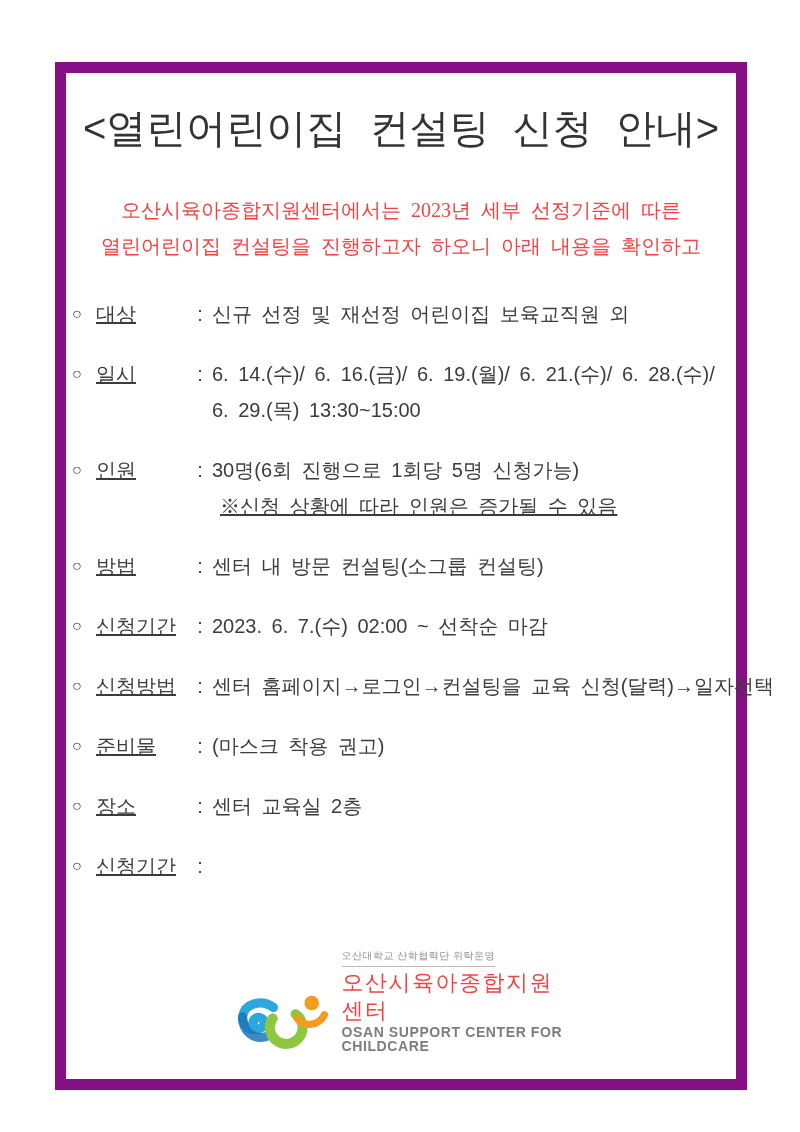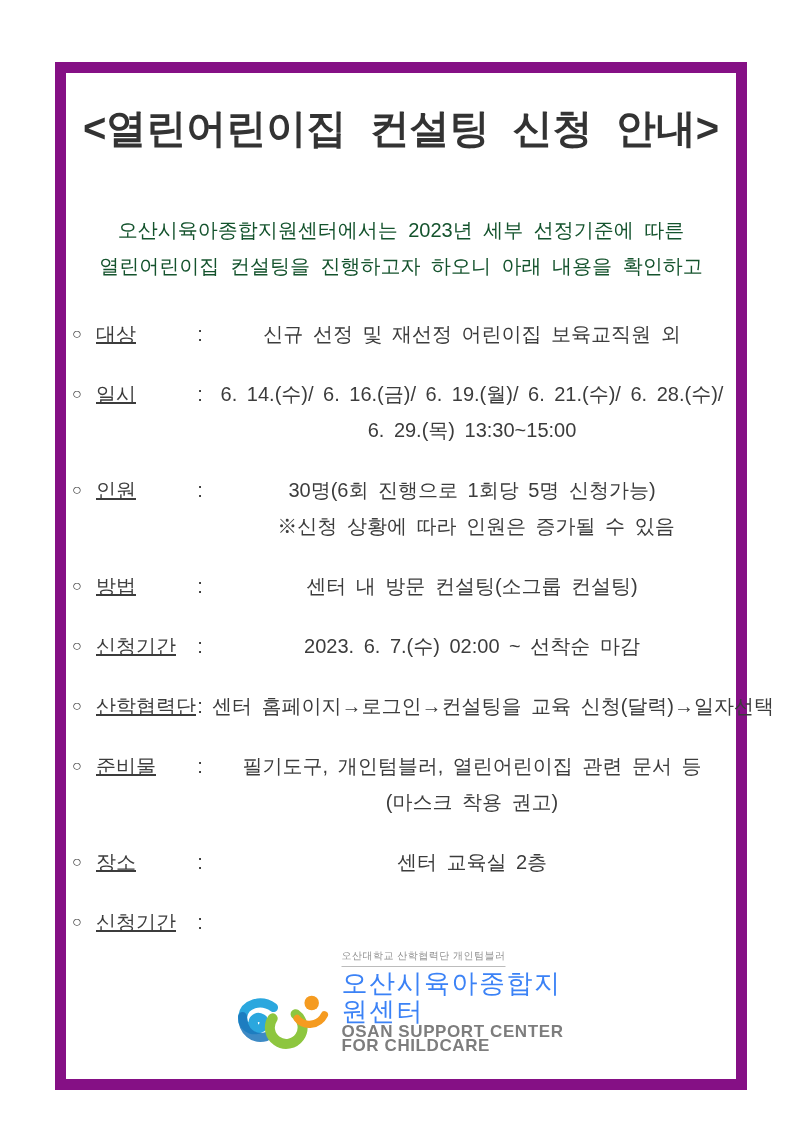--- a/index.html
+++ b/index.html
@@ -19,33 +19,34 @@
     width: 692px;
     height: 1028px;
     box-sizing: border-box;
     border: 11px solid #851085;
     background: #ffffff;
   }
   .doc-title {
     margin-top: 28px;
     text-align: center;
     font-size: 40px;
-    font-weight: bold;
+    font-weight: normal;
     color: #333333;
     letter-spacing: 0px;
     word-spacing: 12px;
     white-space: nowrap;
   }
   .intro {
-    margin-top: 56px;
+    margin-top: 36px;
     text-align: center;
     font-size: 20px;
     line-height: 36px;
     word-spacing: 5px;
-    color: #14532d;
+    color: #ef4444;
+    font-family: Liberation Serif, serif;
   }
   .items { margin-top: 8px; padding-left: 6px; padding-right: 4px; }
   .item {
     display: flex;
     align-items: flex-start;
     margin-top: 24px;
     font-size: 20px;
     line-height: 36px;
     word-spacing: 4px;
     white-space: nowrap;
@@ -65,22 +66,22 @@
     text-align-last: justify;
     text-decoration: underline;
     -moz-text-align-last: justify;
   }
   .colon {
     width: 24px;
     flex: 0 0 24px;
     text-align: center;
   }
   .content { flex: 1 1 auto; min-width: 0; }
-  .content .line { white-space: nowrap; text-align: center; }
-  .line.indent-more { padding-left: 8px; }
+  .content .line { white-space: nowrap; }
+  .line.indent-more { padding-left: 8px; text-decoration: underline; }
 
   .logo {
     position: absolute;
     left: 50%;
     bottom: 24px;
     transform: translateX(-50%);
     display: flex;
     align-items: flex-end;
     gap: 8px;
   }
@@ -88,27 +89,27 @@
   .logo-text { display: flex; flex-direction: column; align-items: flex-start; padding-bottom: 2px; }
   .logo-tagline {
     font-size: 10px;
     color: #909090;
     letter-spacing: 0.5px;
     border-bottom: 1px solid #bcbcbc;
     padding-bottom: 3px;
     margin-bottom: 2px;
   }
   .logo-name-ko {
-    font-size: 26px;
-    color: #3b82f6;
+    font-size: 22px;
+    color: #ef4444;
     letter-spacing: 1.5px;
     line-height: 28px;
   }
   .logo-name-en {
-    font-size: 17px;
+    font-size: 14px;
     font-weight: bold;
     color: #7d7d7d;
     letter-spacing: 0.6px;
     line-height: 14px;
   }
 </style>
 </head>
 <body>
 
 <div class="page">
@@ -165,33 +166,32 @@
         <span class="marker">○</span>
         <span class="label">신청기간</span>
         <span class="colon">:</span>
         <span class="content">
           <div class="line">2023. 6. 7.(수) 02:00 ~ 선착순 마감</div>
         </span>
       </div>
 
       <div class="item">
         <span class="marker">○</span>
-        <span class="label">산학협력단</span>
+        <span class="label">신청방법</span>
         <span class="colon">:</span>
         <span class="content">
           <div class="line">센터 홈페이지→로그인→컨설팅을 교육 신청(달력)→일자선택</div>
         </span>
       </div>
 
       <div class="item">
         <span class="marker">○</span>
         <span class="label">준비물</span>
         <span class="colon">:</span>
         <span class="content">
-          <div class="line">필기도구, 개인텀블러, 열린어린이집 관련 문서 등</div>
           <div class="line">(마스크 착용 권고)</div>
         </span>
       </div>
 
       <div class="item">
         <span class="marker">○</span>
         <span class="label">장소</span>
         <span class="colon">:</span>
         <span class="content">
           <div class="line">센터 교육실 2층</div>
@@ -211,20 +211,20 @@
 
         <path d="M44,18 C30,8 12,14 10,28 C9,38 18,44 27,42 C34,40 36,33 31,30 C26,27 20,31 22,36" fill="none" stroke="#2BA7DE" stroke-width="10" stroke-linecap="round"></path>
         <path d="M10,28 C10,44 22,54 36,50" fill="none" stroke="#1B75BB" stroke-width="10" stroke-linecap="round" opacity="0.85"></path>
 
         <circle cx="58" cy="40" r="18" fill="none" stroke="#8DC63F" stroke-width="11" stroke-linecap="round" stroke-dasharray="84 30" transform="rotate(-55 58 40)"></circle>
 
         <circle cx="86" cy="13" r="8" fill="#F59B20"></circle>
         <path d="M70,30 C78,40 94,38 100,26" fill="none" stroke="#F59B20" stroke-width="8" stroke-linecap="round"></path>
       </svg>
       <div class="logo-text">
-        <div class="logo-tagline">오산대학교 산학협력단 개인텀블러</div>
+        <div class="logo-tagline">오산대학교 산학협력단 위탁운영</div>
         <div class="logo-name-ko">오산시육아종합지원센터</div>
         <div class="logo-name-en">OSAN SUPPORT CENTER FOR CHILDCARE</div>
       </div>
     </div>
 
   </div>
 </div>
 
 </body></html>

